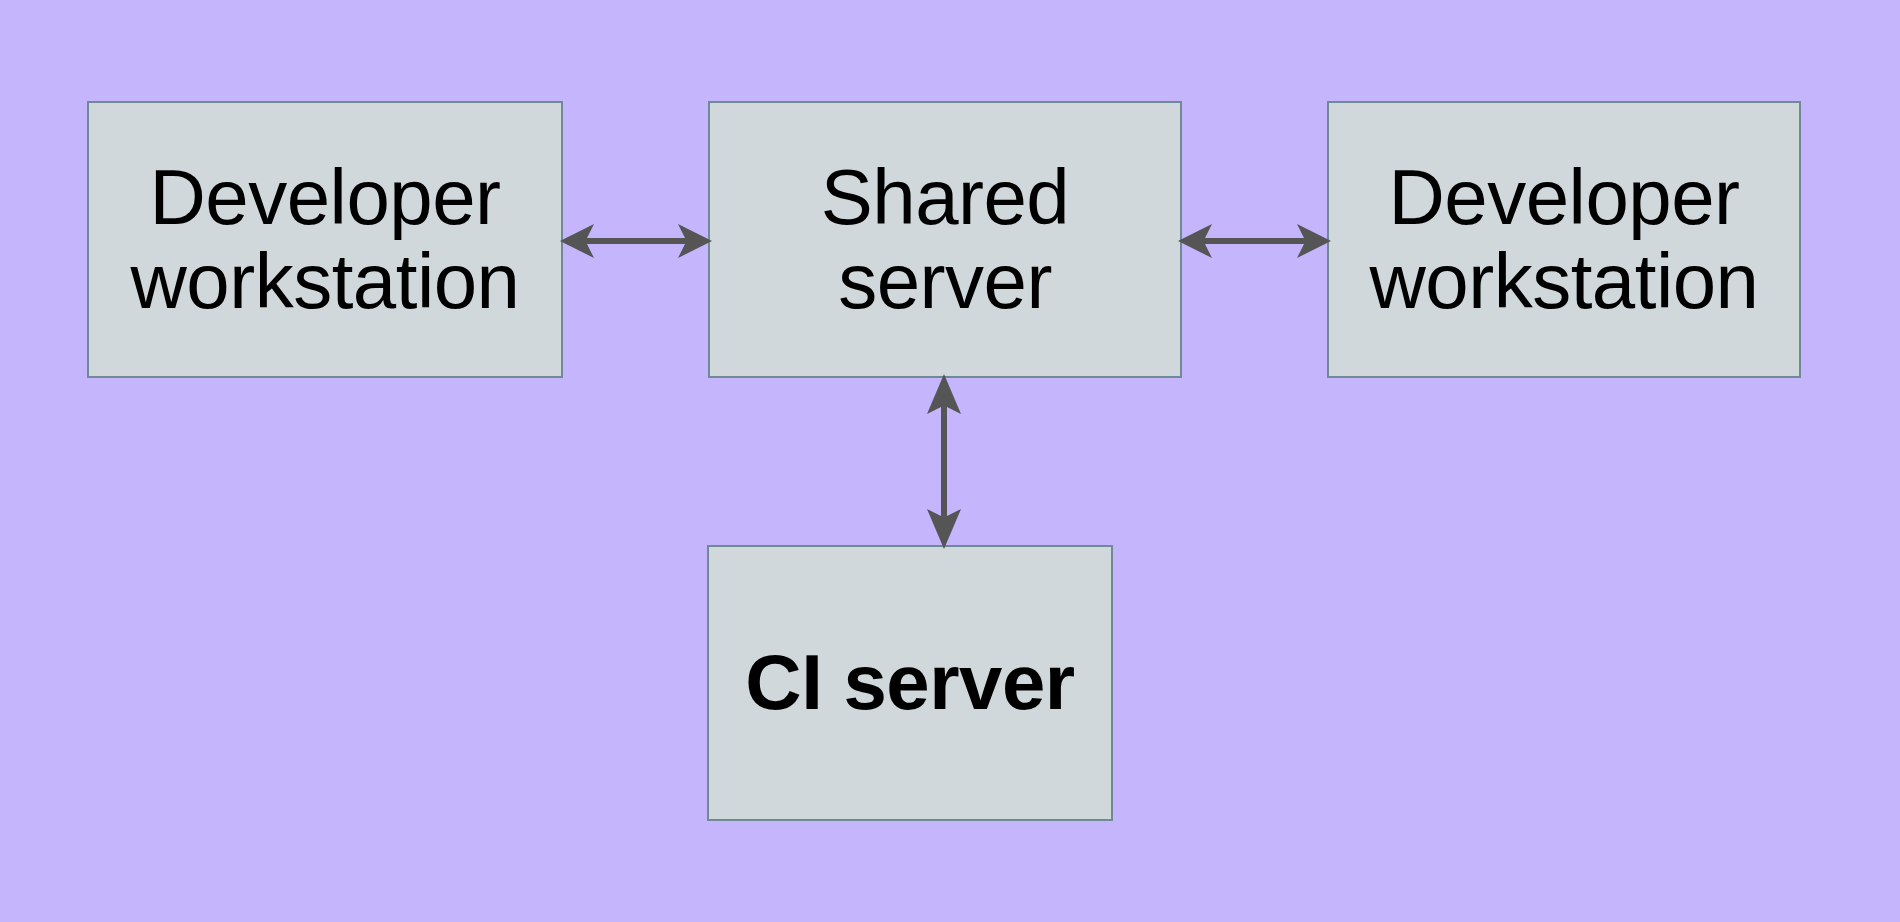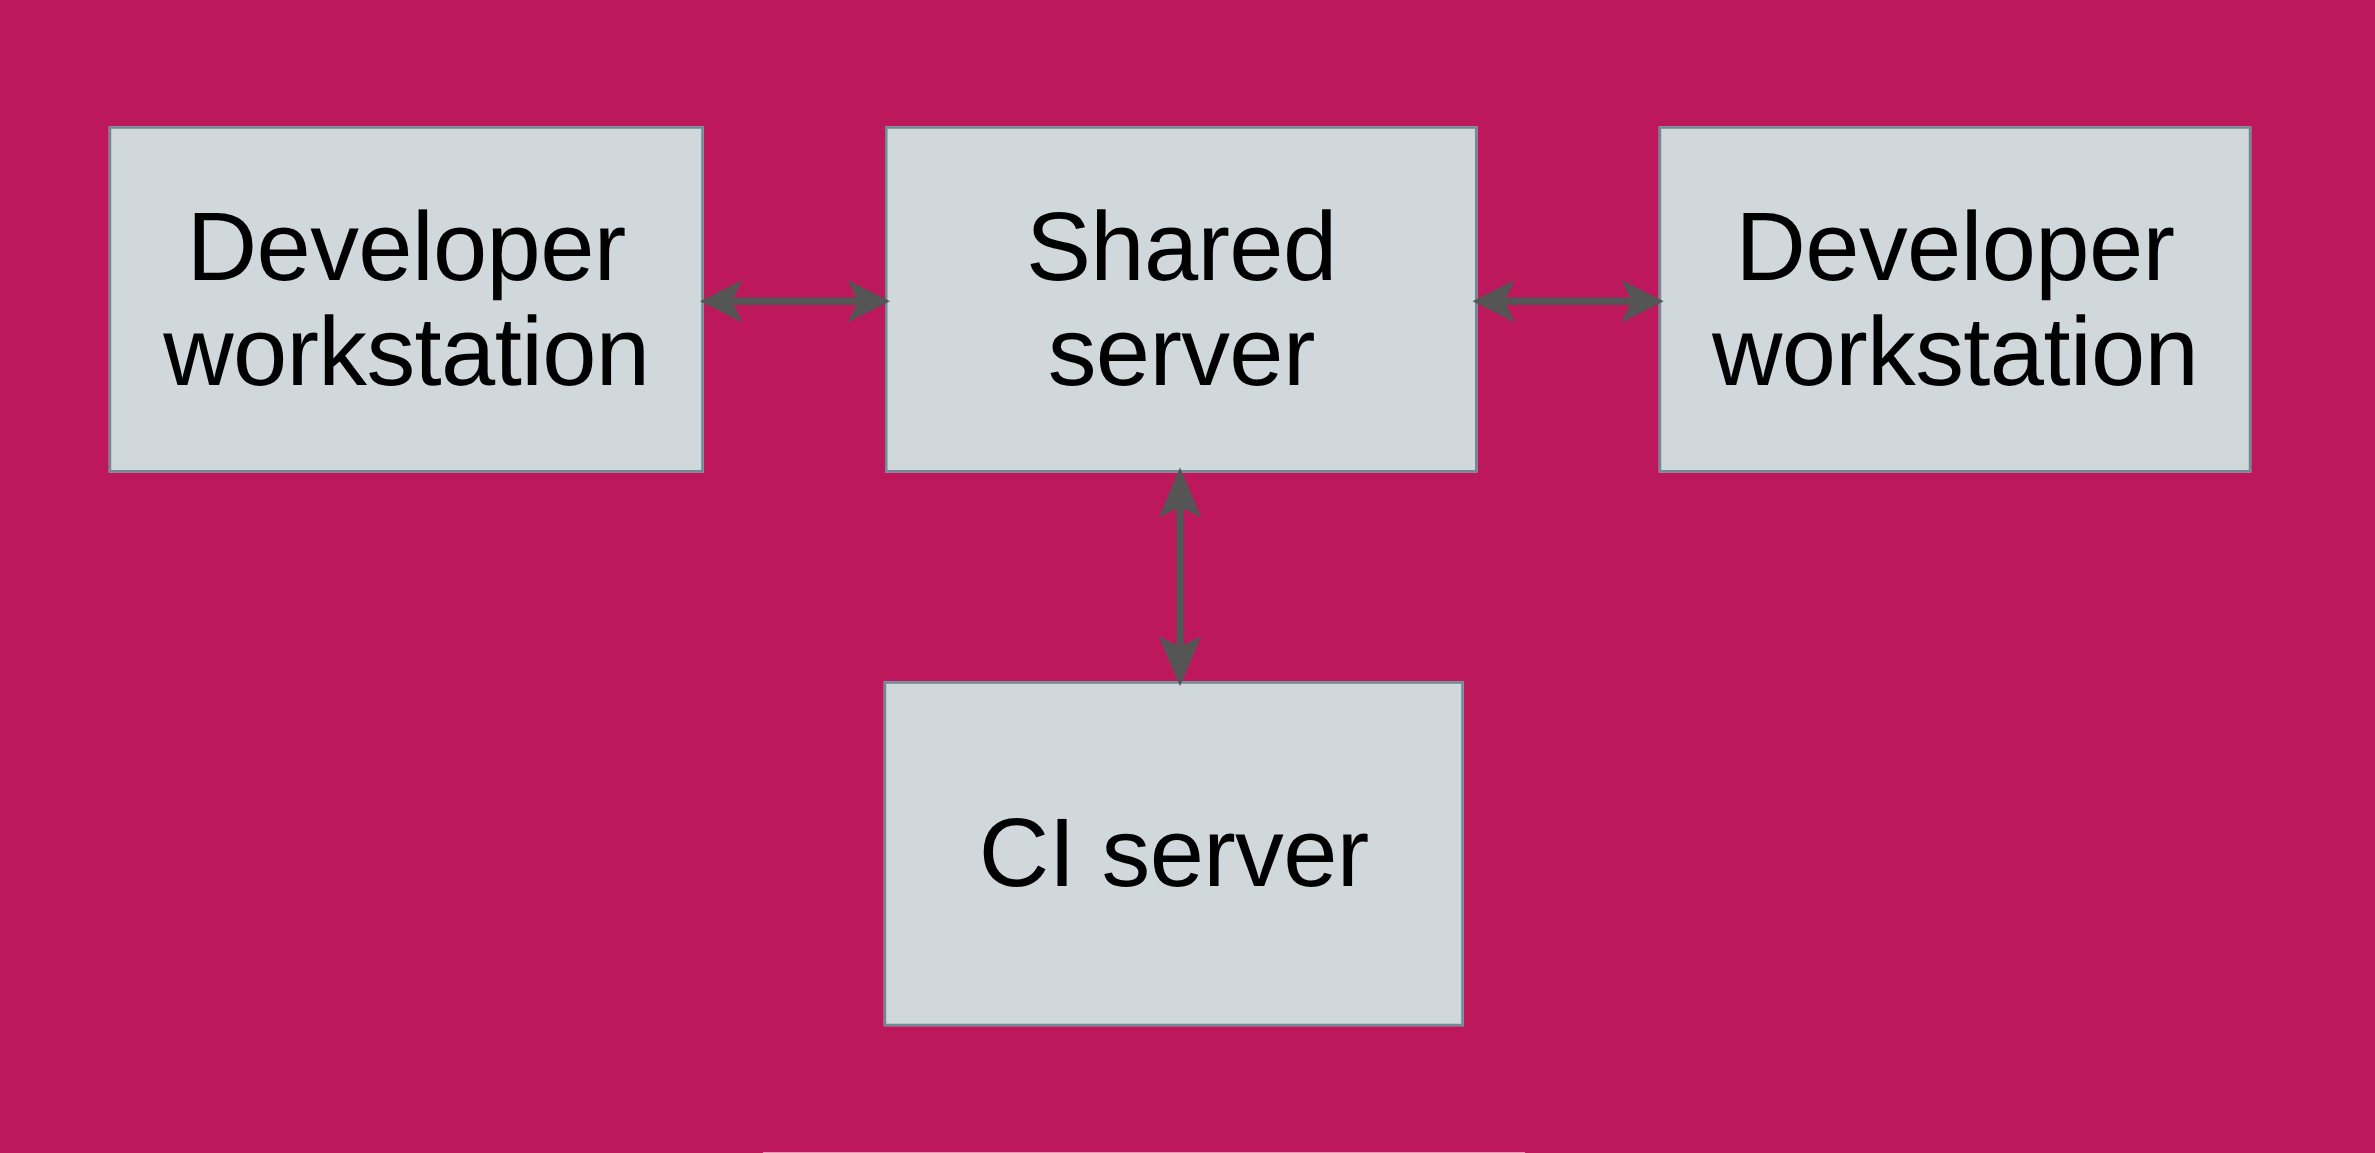--- a/index.html
+++ b/index.html
@@ -8,21 +8,21 @@
     padding: 0;
     background: #ffffff;
   }
   body {
     font-family: "Liberation Sans", sans-serif;
   }
   #canvas {
     position: relative;
     width: 1900px;
     height: 922px;
-    background: #be185d;
+    background: #c4b5fd;
     overflow: hidden;
   }
   .node {
     position: absolute;
     box-sizing: border-box;
     background: #d0d8db;
     border: 2px solid #6f8a95;
     display: flex;
     align-items: center;
     justify-content: center;
@@ -34,21 +34,21 @@
     line-height: 1.07;
     color: #000000;
     letter-spacing: -0.5px;
     white-space: pre-line;
     padding: 0 8px;
   }
   
   #node-dev-left   { left: 87px;   top: 101px; width: 476px; height: 277px; }
   #node-shared     { left: 708px;  top: 101px; width: 474px; height: 277px; }
   #node-dev-right  { left: 1327px; top: 101px; width: 474px; height: 277px; }
-  #node-ci         { left: 707px;  top: 545px; width: 464px; height: 276px; }
+  #node-ci         { left: 707px;  top: 545px; width: 406px; height: 276px; font-weight: bold; }
 
   .edge {
     position: absolute;
   }
   #edge-left-shared  { left: 560px;  top: 212px; width: 152px; height: 58px; }
   #edge-shared-right { left: 1178px; top: 212px; width: 153px; height: 58px; }
   #edge-shared-ci    { left: 915px;  top: 374px; width: 58px;  height: 175px; }
   .edge svg { display: block; width: 100%; height: 100%; }
 </style>
 </head>

